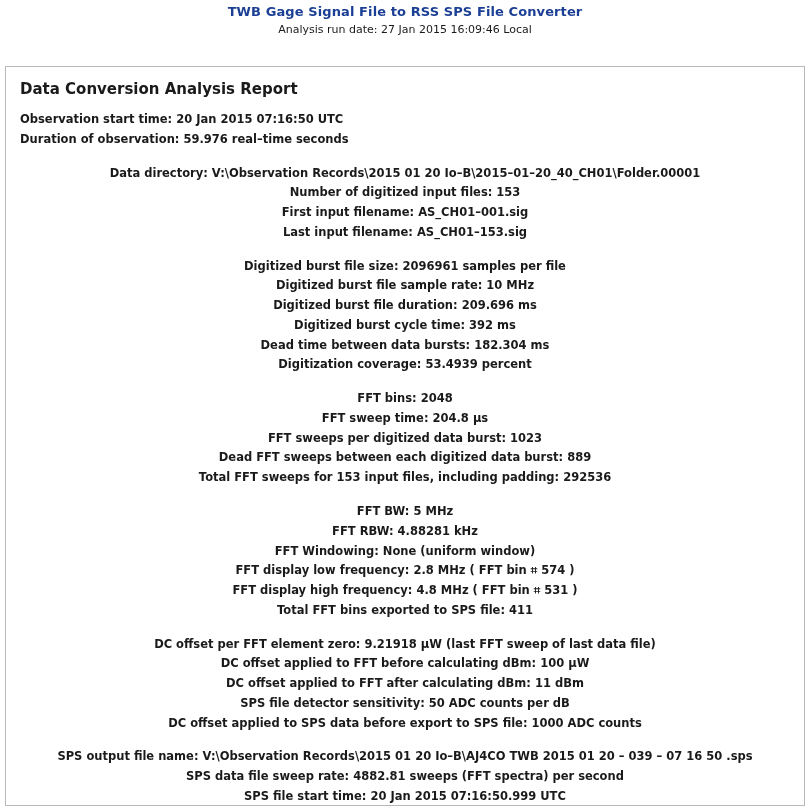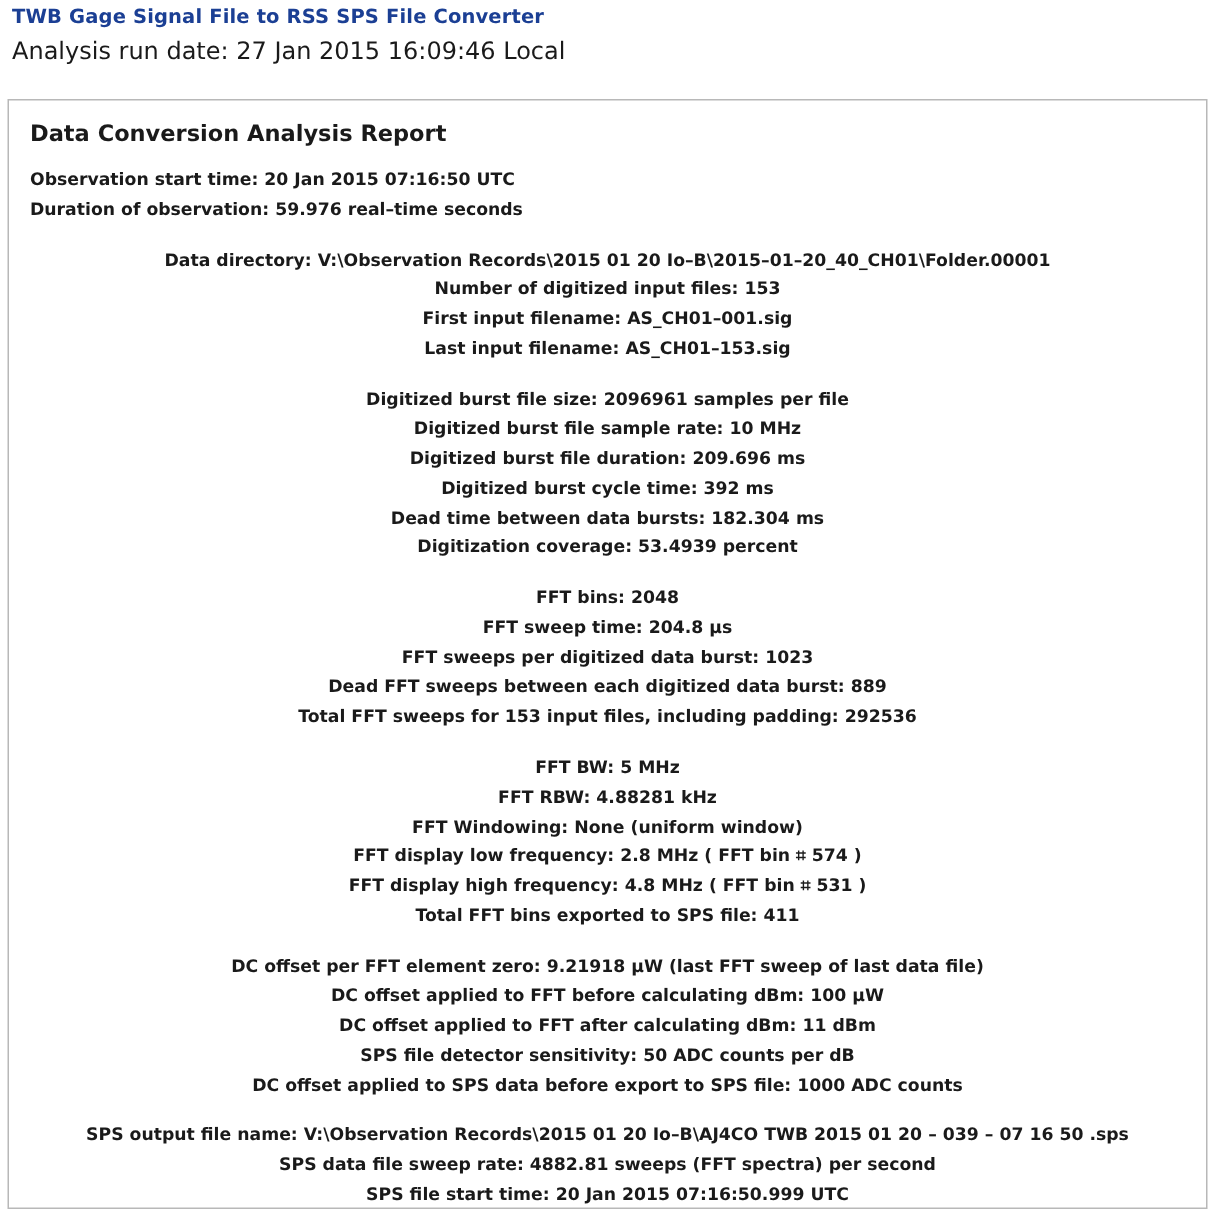--- a/index.html
+++ b/index.html
@@ -16,30 +16,31 @@
     overflow: hidden;
   }
   .page {
     width: 810px;
     height: 810px;
     position: relative;
     box-sizing: border-box;
   }
   .header {
     padding: 4px 8px 0 8px;
+    text-align: center;
   }
   .app-title {
     color: #1b3f94;
     font-weight: bold;
     font-size: 13px;
     margin: 0 0 3px 0;
     letter-spacing: 0.1px;
   }
   .header-line {
-    font-size: 16px;
+    font-size: 11px;
     color: #1a1a1a;
     line-height: 1.45;
   }
   .report-panel {
     position: absolute;
     left: 5px;
     top: 66px;
     right: 5px;
     bottom: 4px;
     border: 1px solid #b8b8b8;

